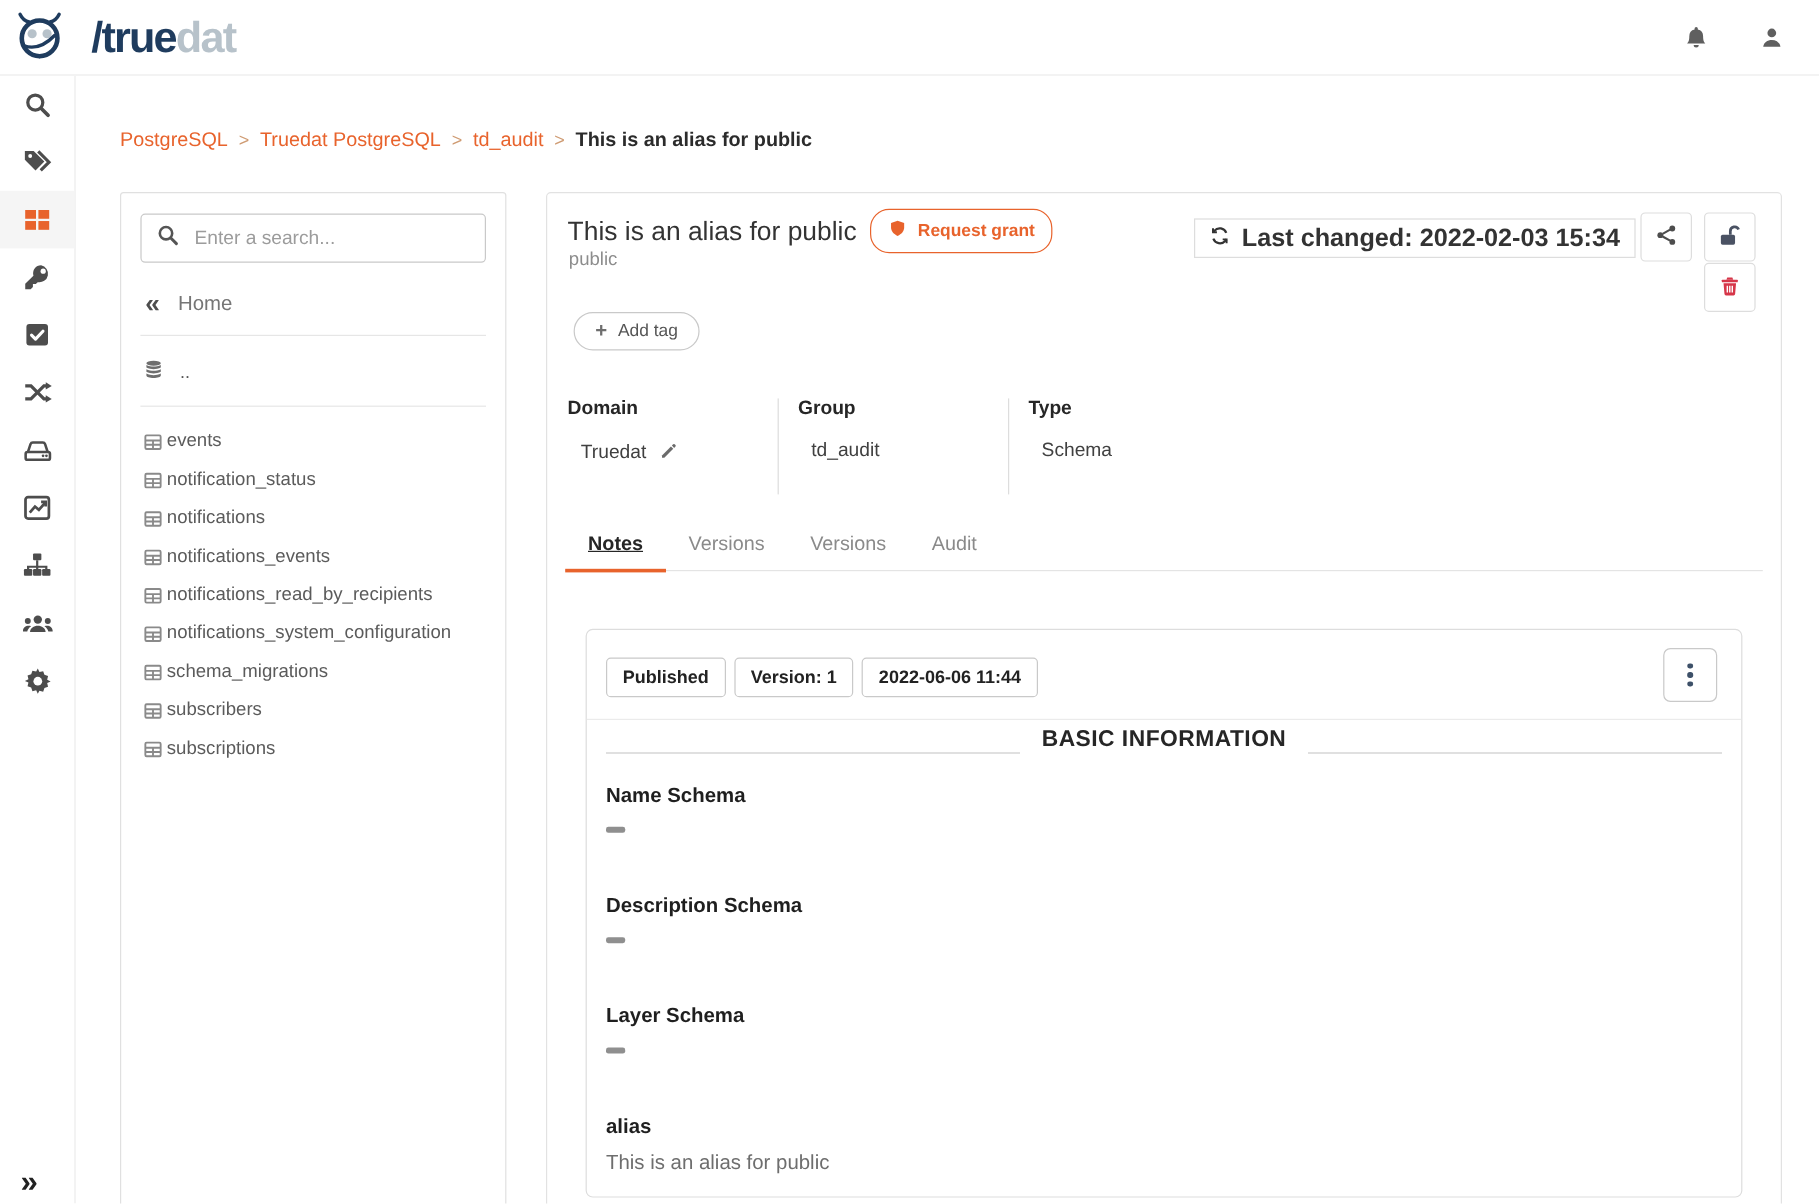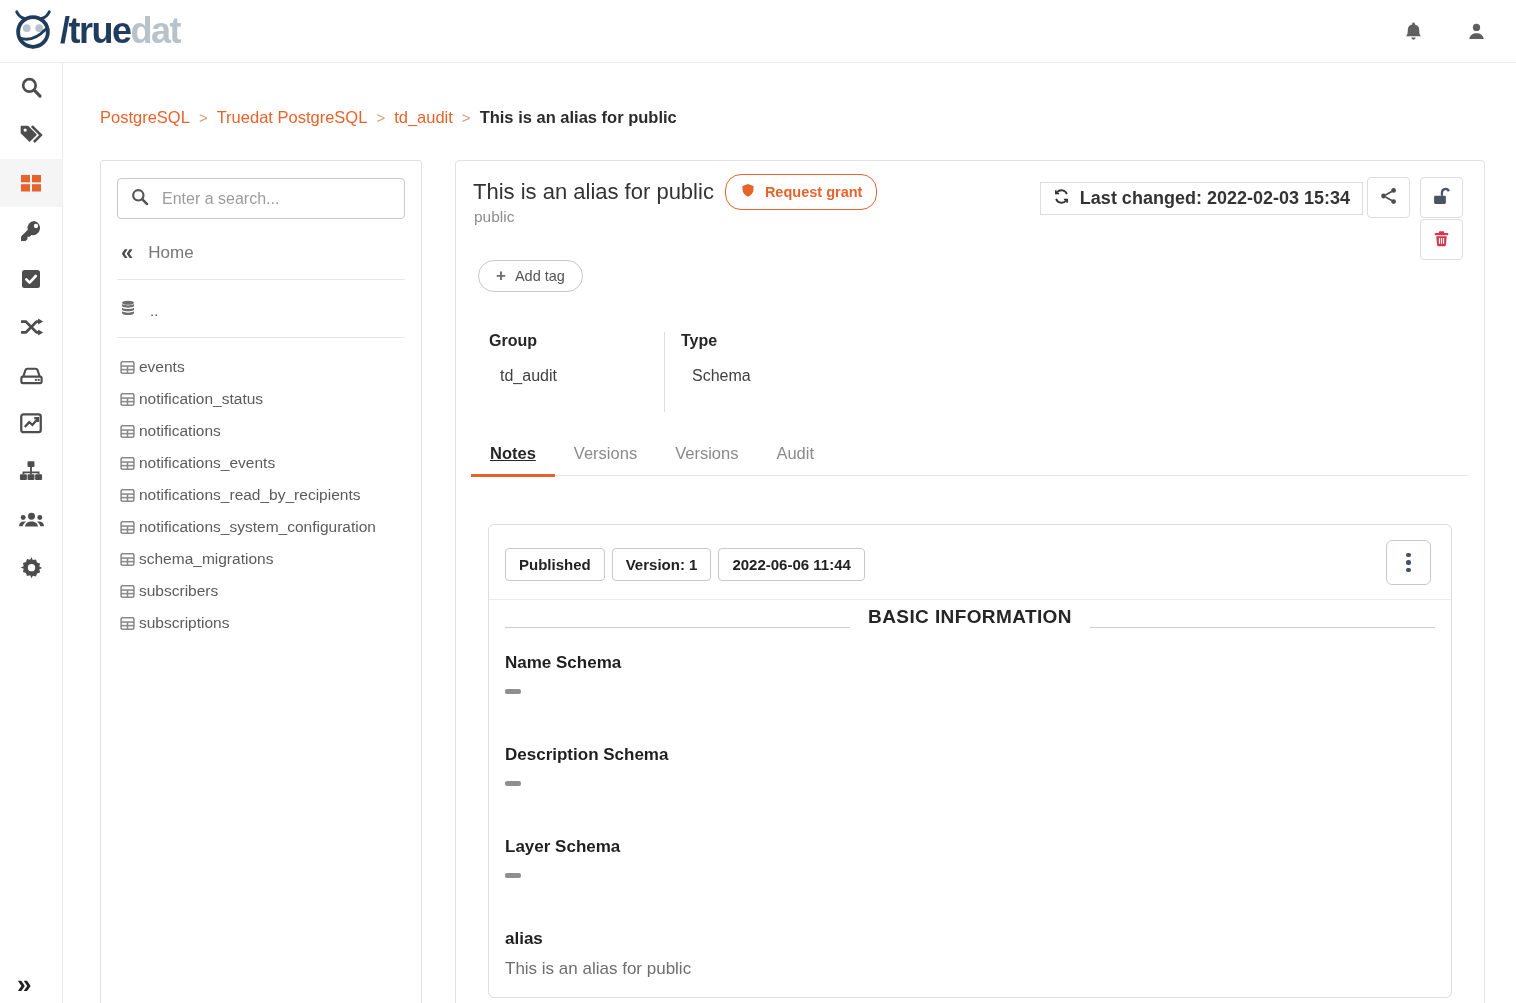--- a/index.html
+++ b/index.html
@@ -4,21 +4,21 @@
 <style>
   * { margin:0; padding:0; box-sizing:border-box; }
   html,body { width:1516px; height:1003px; overflow:hidden; background:#fff;
     font-family:"Liberation Sans", sans-serif; color:#333; }
   .app { position:relative; width:1516px; height:1003px; }
 
   
   .topbar { position:absolute; left:0; top:0; width:1516px; height:63px; background:#fff;
     border-bottom:1px solid #ececec; display:flex; align-items:center; justify-content:space-between;
     padding:0 24px 0 10px; z-index:5; }
-  .logo { display:flex; align-items:center; gap:4px; }
+  .logo { display:flex; align-items:center; gap:20px; }
   .logo svg { display:block; }
   .wordmark { font-size:36px; font-weight:800; letter-spacing:-1.5px; line-height:1; }
   .wordmark .primary { color:#1f3c5e; }
   .wordmark .secondary { color:#b7c2ca; }
   .top-actions { display:flex; align-items:center; gap:40px; padding-right:4px; }
   .icon-btn { background:none; border:none; cursor:pointer; display:flex; align-items:center; }
 
   
   .iconbar { position:absolute; left:0; top:63px; width:63px; height:940px; background:#fff;
     border-right:1px solid #ececec; z-index:4; }
@@ -55,21 +55,21 @@
     border:1px solid #e2e2e2; border-radius:4px; }
   .title-row { position:absolute; left:17px; top:13px; display:flex; align-items:center; gap:11px; }
   .page-title { font-size:22px; font-weight:500; color:#333; }
   .grant-btn { display:flex; align-items:center; gap:9px; border:1px solid #e8632c; border-radius:16px;
     background:#fff; color:#e8632c; font-weight:700; font-size:14.5px; padding:7px 14px; cursor:pointer;
     font-family:"Liberation Sans", sans-serif; }
   .subtitle { position:absolute; left:18px; top:47px; font-size:15.5px; color:#8d8d8d; }
 
   .last-changed { position:absolute; top:21px; right:121px; height:33px; display:flex; align-items:center;
     gap:10px; border:1px solid #ddd; border-radius:0; background:#fff; padding:0 12px;
-    font-size:18px; font-weight:600; color:#333; cursor:pointer; font-family:"Liberation Sans", sans-serif; }
+    font-size:21px; font-weight:600; color:#333; cursor:pointer; font-family:"Liberation Sans", sans-serif; }
   .sq-btn { position:absolute; width:43px; height:41px; border:1px solid #ddd; border-radius:4px;
     background:#fff; display:flex; align-items:center; justify-content:center; cursor:pointer; }
   .share-btn { top:16px; right:74px; }
   .lock-btn { top:16px; right:21px; }
   .trash-btn { top:58px; right:21px; }
 
   .add-tag { position:absolute; left:22px; top:99px; height:32px; display:flex; align-items:center; gap:9px;
     border:1px solid #c9c9c9; border-radius:16px; background:#fff; padding:0 17px; font-size:14.5px;
     color:#555; cursor:pointer; font-family:"Liberation Sans", sans-serif; }
   .add-tag .plus { font-size:17px; font-weight:700; color:#6e6e6e; }
@@ -407,20 +407,32 @@
           </svg>
       </span>
     </button>
 
     <button class="add-tag">
       <span class="plus">+</span>
       <span>Add tag</span>
     </button>
 
     <div class="meta-row">
+      <div class="meta-col c1">
+        <div class="meta-label">Domain</div>
+        <div class="meta-value">
+          <span>Truedat</span>
+          <span>
+            <svg width="17" height="17" viewBox="0 0 24 24" fill="#6b6b6b">
+                <path d="M3.8 17.7V20.4h2.7L17 9.9l-2.7-2.7z"></path>
+                <path d="M15.4 6.1l2.7 2.7 1.5-1.5a1.3 1.3 0 0 0 0-1.8l-.9-.9a1.3 1.3 0 0 0-1.8 0z"></path>
+              </svg>
+          </span>
+        </div>
+      </div>
       <div class="meta-col c2">
         <div class="meta-label">Group</div>
         <div class="meta-value">
             <span>td_audit</span>
           </div>
       </div>
       <div class="meta-col c3">
         <div class="meta-label">Type</div>
         <div class="meta-value">
             <span>Schema</span>

